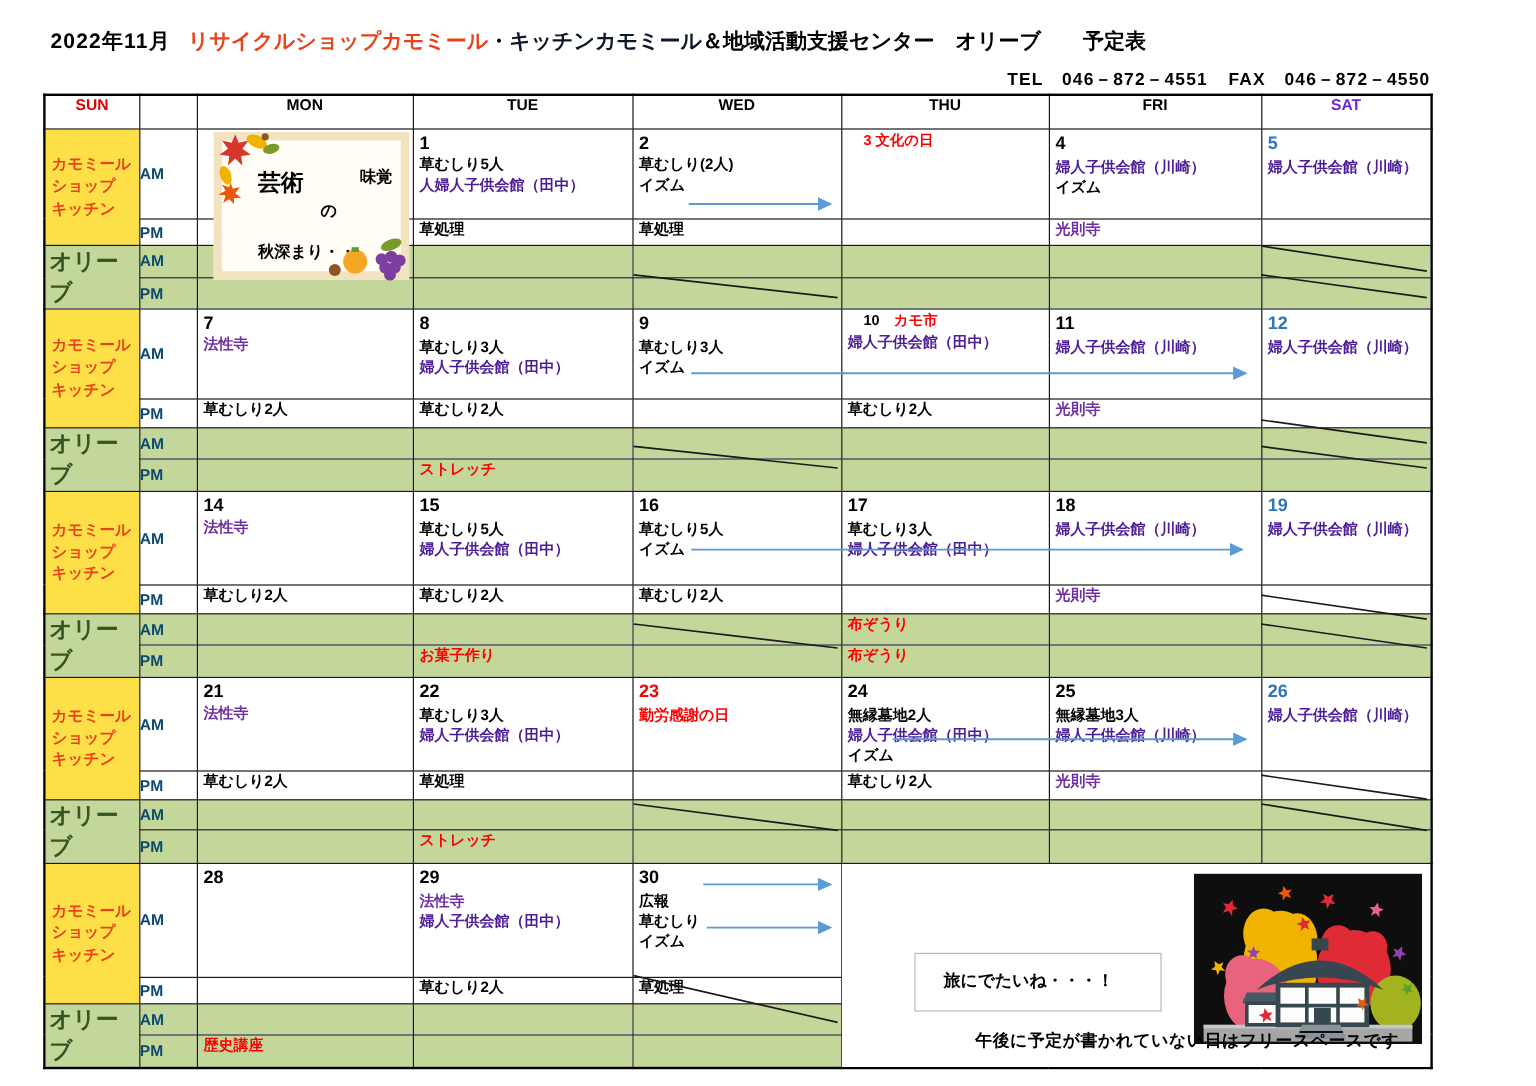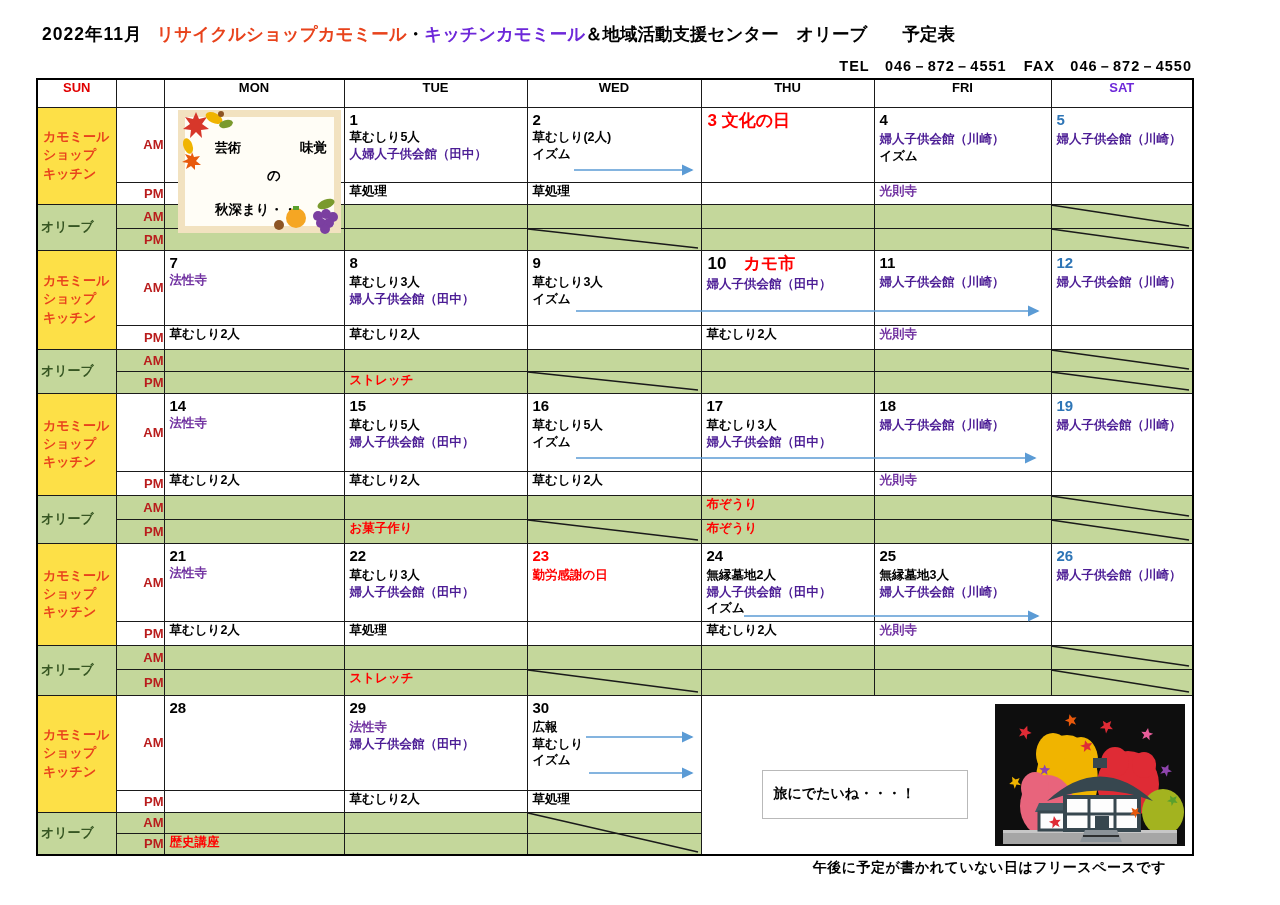--- a/index.html
+++ b/index.html
@@ -2,55 +2,55 @@
 <html><head>
 <meta charset="utf-8">
 <style>
   html,body{margin:0;padding:0;background:#fff;}
   .page{position:relative;width:1280px;height:905px;background:#fff;overflow:hidden;
         font-family:"Liberation Sans","DejaVu Sans",sans-serif;font-weight:bold;color:#000;}
   
   .titlebar{position:absolute;left:42px;top:22px;font-size:17.5px;display:flex;align-items:flex-start;white-space:nowrap;}
   .titlebar .month{margin-right:14px;letter-spacing:1px;}
   .t-orange{color:#e8431c;}
-  .t-steel{color:#6d28d9;}
+  .t-steel{color:#0f172a;}
   .contact{position:absolute;top:57px;right:88px;font-size:14.5px;letter-spacing:1px;white-space:nowrap;}
   .contact span{margin-left:12px;}
   
   table.cal{position:absolute;left:36px;top:78px;width:1156px;border-collapse:collapse;table-layout:fixed;
             border:2px solid #000;}
   table.cal td{border:1px solid #1a1a1a;padding:0;vertical-align:top;overflow:hidden;}
   .hd td{text-align:center;vertical-align:middle;font-size:13px;background:#fff;}
   .hd .sun{color:#e00000;}
   .hd .sat{color:#6d28d9;}
   .lab-shop{background:#fde047;vertical-align:middle !important;}
   .shoplab{color:#e8431c;font-size:13px;line-height:1.4;white-space:pre-line;padding-left:5px;}
   .lab-olive{background:#c4d79b;vertical-align:middle !important;}
-  .olivelab{color:#375623;font-size:13px;padding-left:3px;}
-  .ampm{text-align:right;vertical-align:middle !important;color:#b91c1c;font-size:13px;background:#fff;}
+  .olivelab{color:#375623;font-size:19px;padding-left:3px;}
+  .ampm{text-align:left;vertical-align:middle !important;color:#0c4a6e;font-size:13px;background:#fff;}
   .o{background:#c4d79b;}
   .date{font-size:15px;line-height:1.15;margin:3px 0 1px 5px;}
-  .dateline{font-size:17px;line-height:1.15;margin:3px 0 1px 6px;}
+  .dateline{font-size:12px;line-height:1.15;margin:3px 0 1px 18px;}
   .ln{font-size:12.5px;line-height:1.34;margin:0 0 0 5px;}
   .gap{margin-top:3px;}
   .red{color:#f00;}
   .blue{color:#4c1d95;}
   .purple{color:#7030a0;}
   .satblue{color:#2e75b6;}
   .r-pm td{vertical-align:middle;}
   .r-oam td,.r-opm td{vertical-align:middle;}
   
   .free{position:relative;background:#fff;vertical-align:top;}
   .notebox{position:absolute;left:60px;top:74px;width:206px;height:49px;border:1px solid #b9b9b9;
-           box-sizing:border-box;display:flex;align-items:center;padding-left:11px;font-size:14px;}
+           box-sizing:border-box;display:flex;align-items:center;padding-left:24px;font-size:14px;}
   .templewrap{position:absolute;right:7px;top:8px;width:190px;height:142px;}
   
   .art-card{position:absolute;left:178px;top:110px;width:163px;height:123px;background:#fffdf6;
             border:7px solid #f2e2c0;box-sizing:border-box;}
-  .art-card .w1{position:absolute;left:30px;top:22px;font-size:13px;}
+  .art-card .w1{position:absolute;left:30px;top:22px;font-size:19px;}
   .art-card .w2{position:absolute;left:115px;top:22px;font-size:13.5px;}
   .art-card .w3{position:absolute;left:82px;top:50px;font-size:13.5px;}
   .art-card .w4{position:absolute;left:30px;top:84px;font-size:13.5px;}
   .cardleaves{position:absolute;left:-9px;top:-9px;}
   .cardfruits{position:absolute;right:-6px;bottom:-8px;}
   .footer{position:absolute;top:859px;right:114px;font-size:14px;letter-spacing:0.5px;}
   .overlay{position:absolute;left:0;top:0;width:1280px;height:905px;pointer-events:none;}
 </style>
 </head>
 <body>

